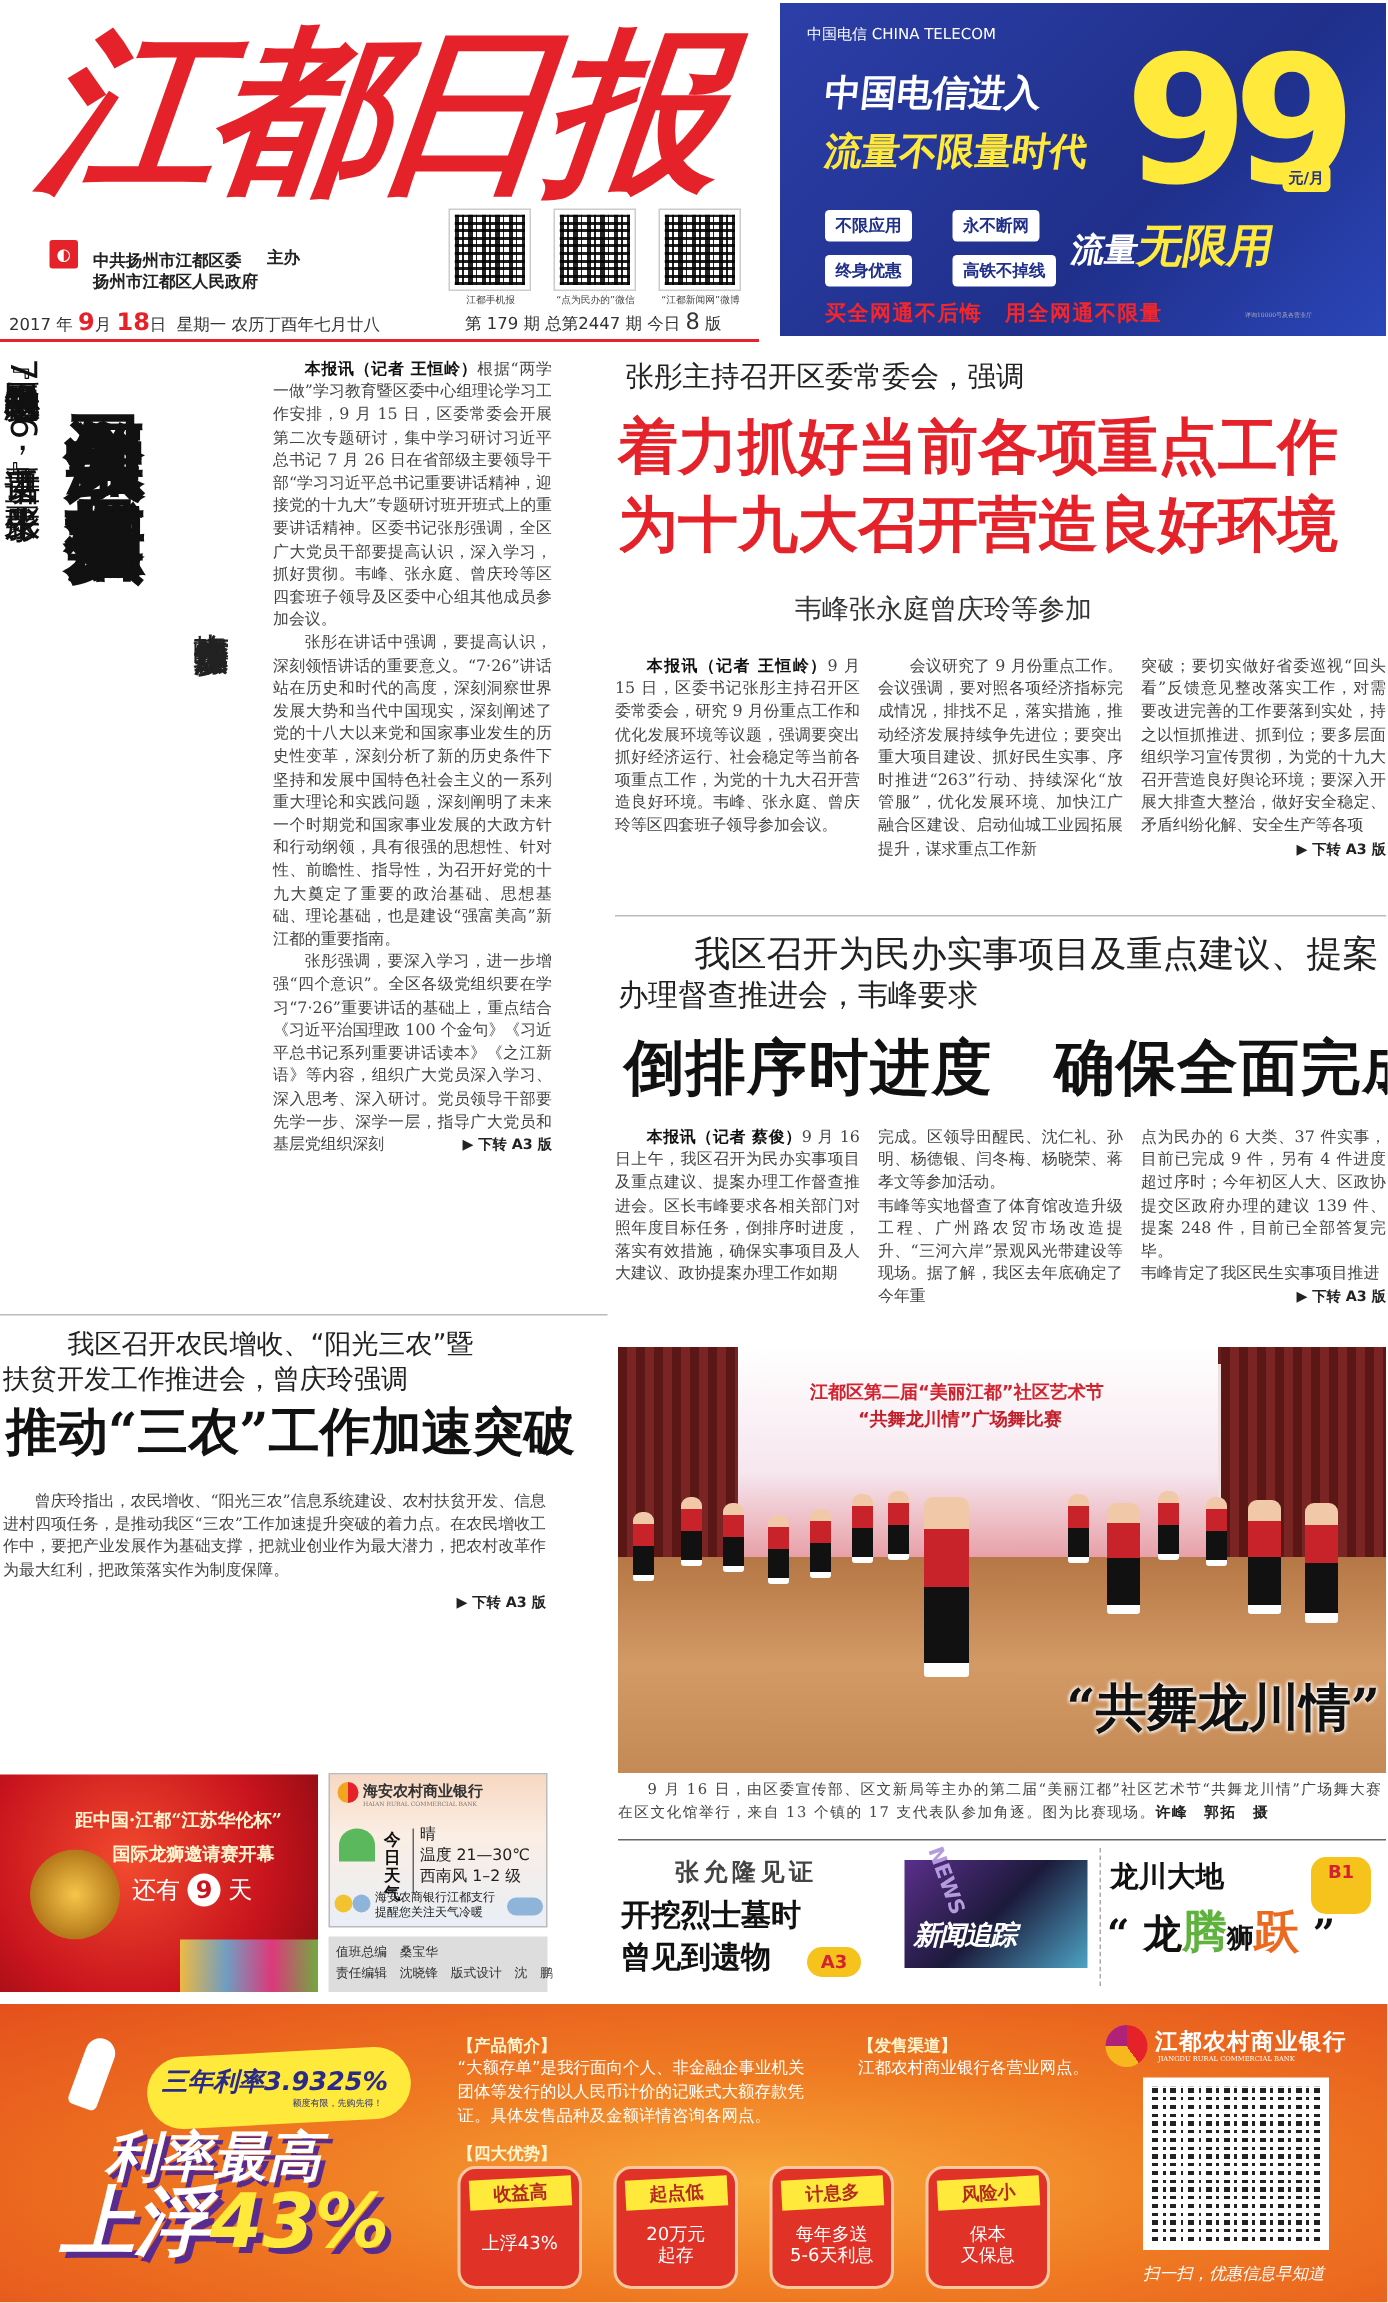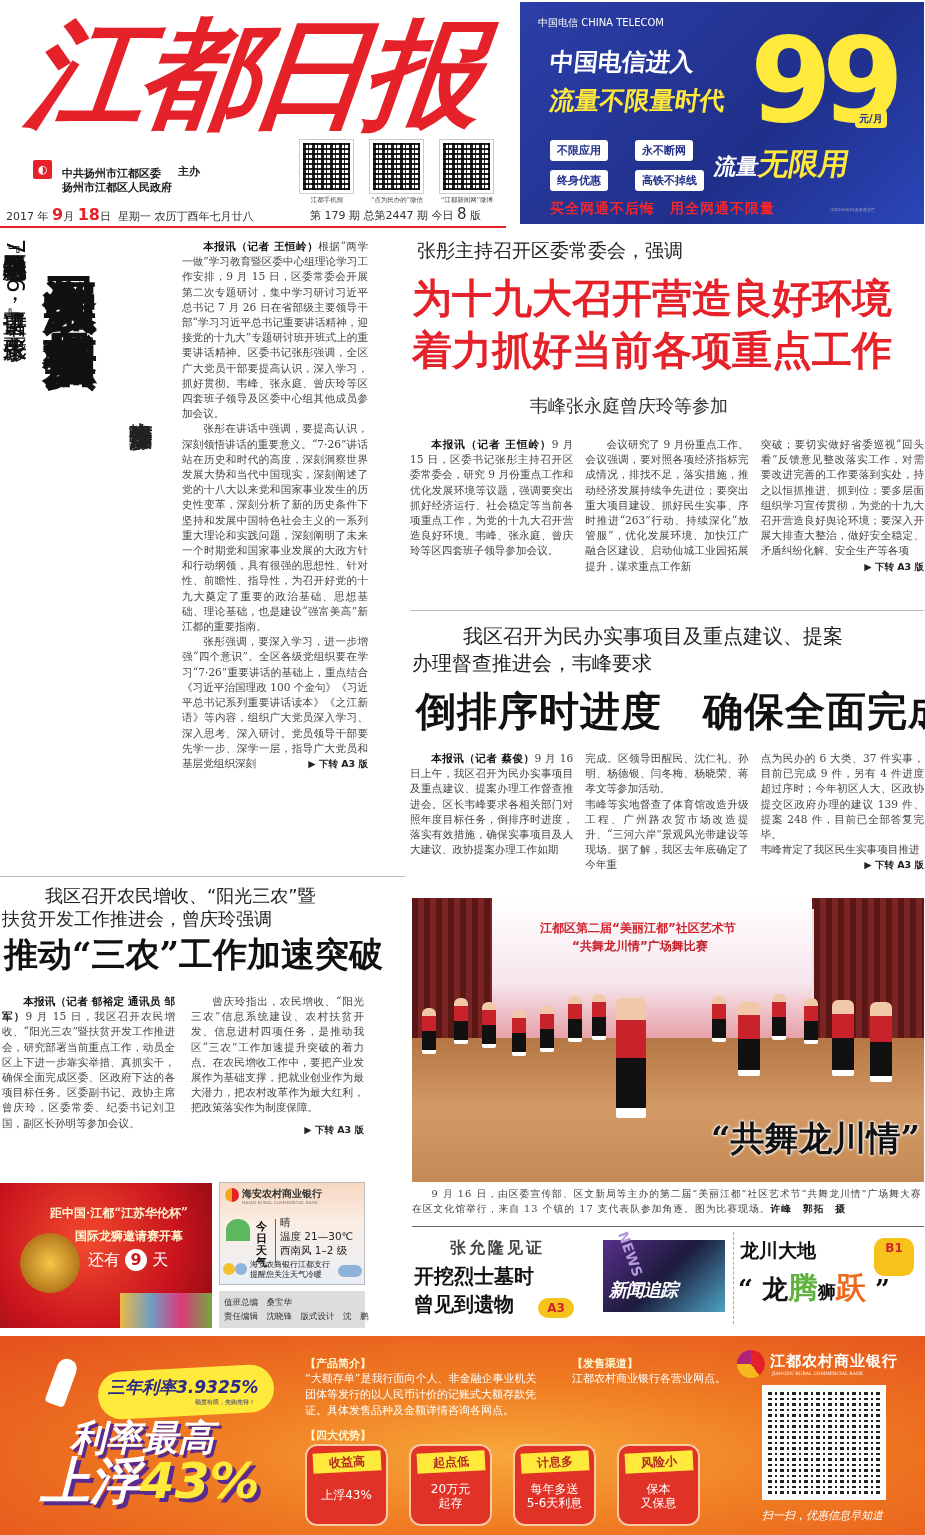--- a/index.html
+++ b/index.html
@@ -43,21 +43,21 @@
   
   .art1 { left: 182px; top: 239px; width: 186px; }
   
   .rt-kicker { left: 417px; top: 238px; font-size: 19px; color: #222; font-family: "DejaVu Sans", sans-serif; }
   .rt-head { left: 412px; top: 272px; width: 512px; font-size: 40px; line-height: 52px; color: #e5222a; font-weight: bold; font-family: "DejaVu Sans", sans-serif; white-space: nowrap; }
   .rt-att { left: 530px; top: 394px; font-size: 18px; color: #333; font-family: "DejaVu Sans", sans-serif; }
   .cols3 { display: flex; gap: 12px; }
   .cols3 > div { flex: 1; }
   .art2 { left: 410px; top: 437px; width: 514px; }
   .hrule { height: 1px; background: #bbb; }
-  .rm-kicker { left: 463px; top: 622px; font-size: 20px; line-height: 28px; color: #222; font-family: "DejaVu Sans", sans-serif; width: 462px; }
+  .rm-kicker { left: 463px; top: 622px; font-size: 24px; line-height: 28px; color: #222; font-family: "DejaVu Sans", sans-serif; width: 462px; }
   .rm-kicker2 { left: 412px; top: 650px; font-size: 20px; color: #222; font-family: "DejaVu Sans", sans-serif; }
   .rm-head { left: 416px; top: 684px; font-size: 40px; font-weight: bold; color: #111; white-space: nowrap; letter-spacing: 1px; }
   .art3 { left: 410px; top: 751px; width: 514px; }
   
   .lb-kicker { left: 45px; top: 884px; font-size: 18px; color: #222; font-family: "DejaVu Sans", sans-serif; }
   .lb-kicker2 { left: 2px; top: 907px; font-size: 18px; color: #222; font-family: "DejaVu Sans", sans-serif; }
   .lb-head { left: 4px; top: 932px; font-size: 34px; font-weight: bold; color: #111; white-space: nowrap; }
   .art4 { left: 2px; top: 994px; width: 362px; }
   .cols2 { display: flex; gap: 16px; }
   .cols2 > div { flex: 1; }
@@ -185,22 +185,22 @@
 <div class="abs vert vhead-att">韦峰张永庭曾庆玲等参加</div>
 
 <div class="abs art1 body-text">
   <p><b>本报讯（记者 王恒岭）</b><span>根据“两学一做”学习教育暨区委中心组理论学习工作安排，9 月 15 日，区委常委会开展第二次专题研讨，集中学习研讨习近平总书记 7 月 26 日在省部级主要领导干部“学习习近平总书记重要讲话精神，迎接党的十九大”专题研讨班开班式上的重要讲话精神。区委书记张彤强调，全区广大党员干部要提高认识，深入学习，抓好贯彻。韦峰、张永庭、曾庆玲等区四套班子领导及区委中心组其他成员参加会议。</span></p>
   <p>张彤在讲话中强调，要提高认识，深刻领悟讲话的重要意义。“7·26”讲话站在历史和时代的高度，深刻洞察世界发展大势和当代中国现实，深刻阐述了党的十八大以来党和国家事业发生的历史性变革，深刻分析了新的历史条件下坚持和发展中国特色社会主义的一系列重大理论和实践问题，深刻阐明了未来一个时期党和国家事业发展的大政方针和行动纲领，具有很强的思想性、针对性、前瞻性、指导性，为召开好党的十九大奠定了重要的政治基础、思想基础、理论基础，也是建设“强富美高”新江都的重要指南。</p>
   <p><span>张彤强调，要深入学习，进一步增强“四个意识”。全区各级党组织要在学习“7·26”重要讲话的基础上，重点结合《习近平治国理政 100 个金句》《习近平总书记系列重要讲话读本》《之江新语》等内容，组织广大党员深入学习、深入思考、深入研讨。党员领导干部要先学一步、深学一层，指导广大党员和基层党组织深刻</span><span class="cont">▶ 下转 A3 版</span></p>
 </div>
 
 <div class="abs rt-kicker">张彤主持召开区委常委会，强调</div>
 <div class="abs rt-head">
+  <div>着力抓好当前各项重点工作</div>
   <div>为十九大召开营造良好环境</div>
-  <div>着力抓好当前各项重点工作</div>
 </div>
 <div class="abs rt-att">韦峰张永庭曾庆玲等参加</div>
 <div class="abs art2 body-text cols3">
   <div>
       <p><b>本报讯（记者 王恒岭）</b><span>9 月 15 日，区委书记张彤主持召开区委常委会，研究 9 月份重点工作和优化发展环境等议题，强调要突出抓好经济运行、社会稳定等当前各项重点工作，为党的十九大召开营造良好环境。韦峰、张永庭、曾庆玲等区四套班子领导参加会议。</span></p>
     </div>
   <div>
       <p>会议研究了 9 月份重点工作。会议强调，要对照各项经济指标完成情况，排找不足，落实措施，推动经济发展持续争先进位；要突出重大项目建设、抓好民生实事、序时推进“263”行动、持续深化“放管服”，优化发展环境、加快江广融合区建设、启动仙城工业园拓展提升，谋求重点工作新</p>
     </div>
   <div>
@@ -220,23 +220,20 @@
 韦峰等实地督查了体育馆改造升级工程、广州路农贸市场改造提升、“三河六岸”景观风光带建设等现场。据了解，我区去年底确定了今年重</p></div>
   <div style="white-space:pre-line"><p style="text-indent:0"><span>点为民办的 6 大类、37 件实事，目前已完成 9 件，另有 4 件进度超过序时；今年初区人大、区政协提交区政府办理的建议 139 件、提案 248 件，目前已全部答复完毕。
 韦峰肯定了我区民生实事项目推进</span><span class="cont">▶ 下转 A3 版</span></p></div>
 </div>
 
 <div class="abs hrule" style="left:0;top:876px;width:405px;"></div>
 <div class="abs lb-kicker">我区召开农民增收、“阳光三农”暨</div>
 <div class="abs lb-kicker2">扶贫开发工作推进会，曾庆玲强调</div>
 <div class="abs lb-head">推动“三农”工作加速突破</div>
 <div class="abs art4 body-text cols2">
-  <div>
-      <p><b>本报讯（记者 郁裕定 通讯员 邹军）</b><span>9 月 15 日，我区召开农民增收、“阳光三农”暨扶贫开发工作推进会，研究部署当前重点工作，动员全区上下进一步靠实举措、真抓实干，确保全面完成区委、区政府下达的各项目标任务。区委副书记、政协主席曾庆玲，区委常委、纪委书记刘卫国，副区长孙明等参加会议。</span></p>
-    </div>
   <div>
       <p>曾庆玲指出，农民增收、“阳光三农”信息系统建设、农村扶贫开发、信息进村四项任务，是推动我区“三农”工作加速提升突破的着力点。在农民增收工作中，要把产业发展作为基础支撑，把就业创业作为最大潜力，把农村改革作为最大红利，把政策落实作为制度保障。</p>
       <div style="text-align:right;margin-top:6px;"><span class="cont" style="float:none">▶ 下转 A3 版</span></div>
     </div>
 </div>
 
 <div class="abs photo">
   <div class="abs banner"></div>
   <div class="abs curtain-l"></div>
   <div class="abs curtain-r"></div>

